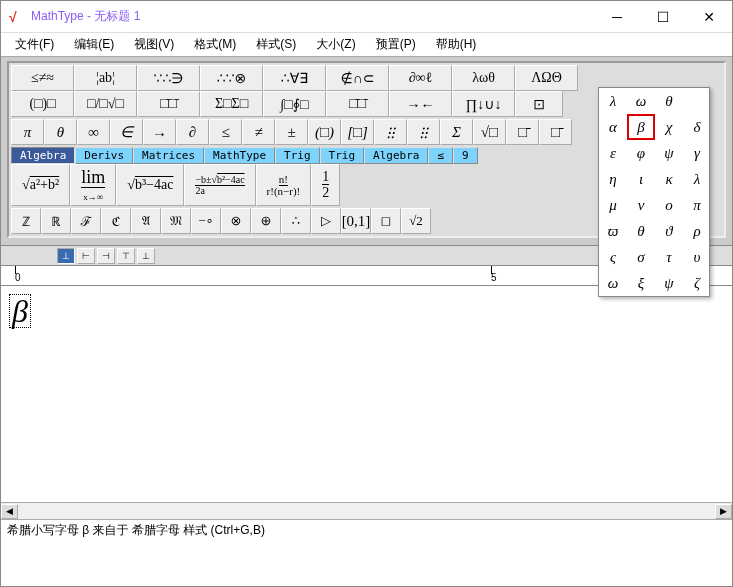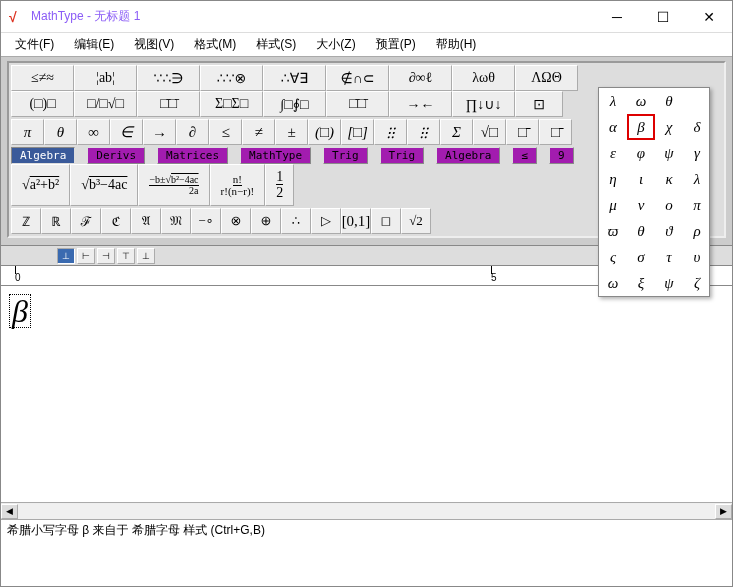--- a/index.html
+++ b/index.html
@@ -17,22 +17,22 @@
   .toolbar-area { background: #ccc; padding: 4px 6px; border-bottom: 1px solid #888; position: relative; }
   
   .palette-panel { background: #ddd; border: 2px inset #eee; padding: 2px; margin-bottom: 3px; }
   .palette-row { display: flex; gap: 0; flex-wrap: nowrap; }
   .pal-btn { width: 63px; height: 26px; background: #eee; border: 1px outset #fff; display: flex; align-items: center; justify-content: center; font-size: 14px; font-family: "Times New Roman", Symbol, serif; cursor: pointer; overflow: hidden; }
   .pal-btn.narrow { width: 48px; }
   
   .symbol-row { display: flex; gap: 0; margin-top: 2px; }
   .sym-btn { width: 33px; height: 26px; background: #eee; border: 1px outset #fff; display: flex; align-items: center; justify-content: center; font-size: 15px; font-family: "Times New Roman", Symbol, serif; font-style: italic; cursor: pointer; }
   
-  .tab-row { display: flex; gap: 12px; margin-top: 2px; }
-  .tab-btn { padding: 1px 8px; background: #a21caf; border: 1px outset #ddd; font-size: 11px; font-family: monospace; cursor: pointer; }
+  .tab-row { display: flex; gap: 0; margin-top: 2px; }
+  .tab-btn { padding: 1px 8px; background: #7dd3fc; border: 1px outset #ddd; font-size: 11px; font-family: monospace; cursor: pointer; }
   .tab-btn.active { background: #3a5a9a; color: #fff; border-style: inset; }
   
   .template-row { display: flex; gap: 0; margin-top: 0; background: #ddd; }
   .tmpl-btn { height: 42px; background: #eee; border: 1px outset #fff; display: flex; align-items: center; justify-content: center; font-size: 14px; font-family: "Times New Roman", serif; cursor: pointer; padding: 0 10px; white-space: nowrap; }
   
   .bottom-tool-row { display: flex; gap: 0; margin-top: 2px; }
   .btool-btn { width: 30px; height: 26px; background: #eee; border: 1px outset #fff; display: flex; align-items: center; justify-content: center; font-size: 13px; font-family: "Times New Roman", serif; cursor: pointer; }
   
   .greek-popup { position: absolute; right: 22px; top: 30px; width: 112px; background: #fff; border: 1px solid #888; box-shadow: 2px 2px 4px rgba(0,0,0,0.3); z-index: 100; }
   .greek-grid { display: grid; grid-template-columns: repeat(4, 1fr); }
@@ -136,23 +136,26 @@
       <div class="tab-btn">MathType</div>
       <div class="tab-btn">Trig</div>
       <div class="tab-btn">Trig</div>
       <div class="tab-btn">Algebra</div>
       <div class="tab-btn">≤</div>
       <div class="tab-btn">9</div>
     </div>
 
     <div class="template-row">
       <div class="tmpl-btn">√<span style="text-decoration:overline">a²+b²</span></div>
+      <div class="tmpl-btn">
+          <span style="display:inline-block;text-align:center"><span style="font-size:18px;border-bottom:1px solid #000">lim</span><br><span style="font-size:9px">x→∞</span></span>
+        </div>
       <div class="tmpl-btn">√<span style="text-decoration:overline">b³−4ac</span></div>
       <div class="tmpl-btn" style="font-size:10px">
-          <span style="display:inline-block;text-align:right"><span style="border-bottom:1px solid #000">−b±√<span style="text-decoration:overline">b²−4ac</span></span><br>2a</span>
+          <span style="display:inline-block;text-align:left"><span style="border-bottom:1px solid #000">−b±√<span style="text-decoration:overline">b²−4ac</span></span><br>2a</span>
         </div>
       <div class="tmpl-btn" style="font-size:11px">
           <span style="display:inline-block;text-align:center"><span style="border-bottom:1px solid #000">n!</span><br>r!(n−r)!</span>
         </div>
       <div class="tmpl-btn">
           <span style="display:inline-block;text-align:center"><span style="border-bottom:1px solid #000">1</span><br>2</span>
         </div>
     </div>
 
     <div class="bottom-tool-row">

